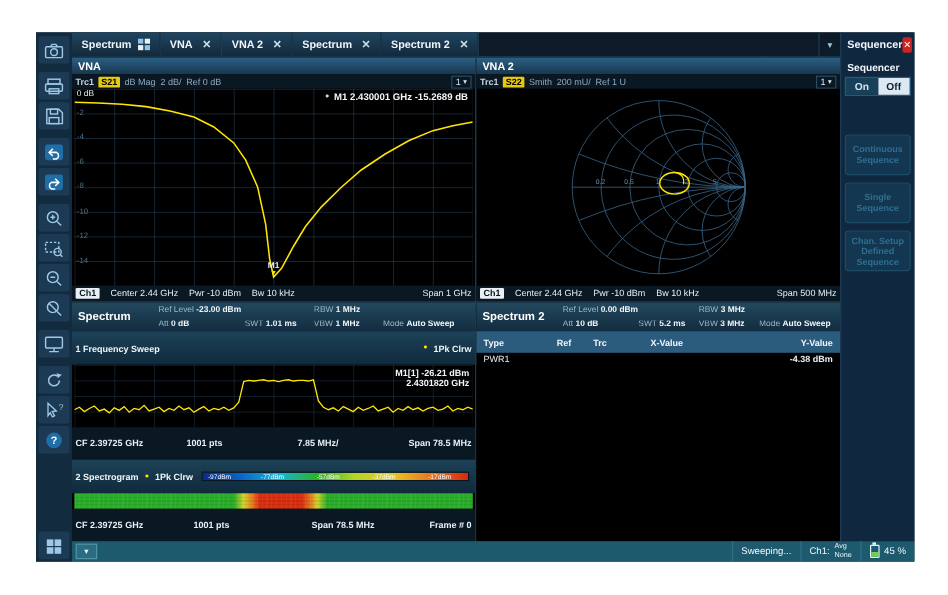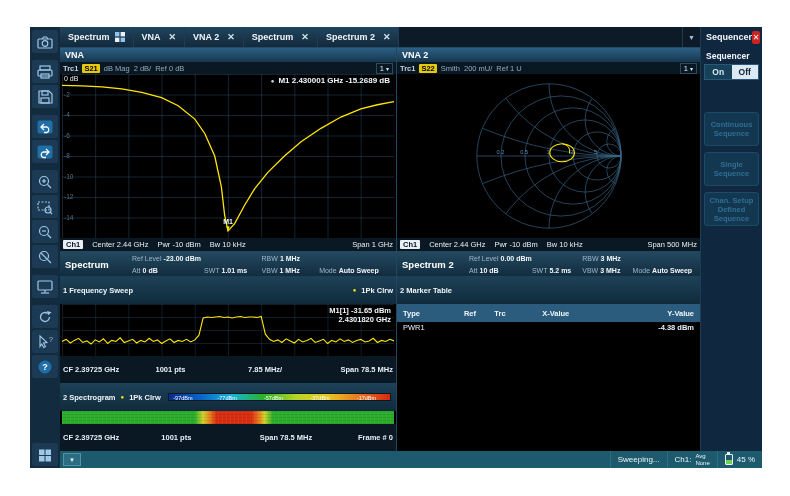--- a/index.html
+++ b/index.html
@@ -393,21 +393,21 @@
         <div class="sub-bar">
           <span>1 Frequency Sweep</span>
           <span style="margin-left:auto" class="dot-y">●</span>
           <span>1Pk Clrw</span>
         </div>
         <div class="spec-chart">
           <svg id="spec-trace" class="trace" preserveAspectRatio="none" viewBox="0 0 100 100" style="position:absolute;inset:0;width:100%;height:100%">
                     <polyline points="0.00,72.00 1.25,68.00 2.50,75.00 3.75,70.00 5.00,66.00 6.25,74.00 7.50,71.00 8.75,77.00 10.00,69.00 11.25,73.00 12.50,67.00 13.75,76.00 15.00,70.00 16.25,72.00 17.50,65.00 18.75,74.00 20.00,71.00 21.25,68.00 22.50,75.00 23.75,70.00 25.00,73.00 26.25,66.00 27.50,72.00 28.75,69.00 30.00,76.00 31.25,71.00 32.50,67.00 33.75,74.00 35.00,70.00 36.25,72.00 37.50,68.00 38.75,73.00 40.00,69.00 41.25,60.00 42.50,27.00 43.75,25.00 45.00,26.00 46.25,25.00 47.50,24.00 48.75,26.00 50.00,25.00 51.25,27.00 52.50,25.00 53.75,24.00 55.00,26.00 56.25,25.00 57.50,25.00 58.75,26.00 60.00,24.00 61.25,58.00 62.50,68.00 63.75,72.00 65.00,69.00 66.25,74.00 67.50,67.00 68.75,71.00 70.00,75.00 71.25,68.00 72.50,73.00 73.75,70.00 75.00,66.00 76.25,74.00 77.50,71.00 78.75,68.00 80.00,76.00 81.25,70.00 82.50,73.00 83.75,67.00 85.00,72.00 86.25,69.00 87.50,74.00 88.75,70.00 90.00,68.00 91.25,73.00 92.50,71.00 93.75,66.00 95.00,74.00 96.25,70.00 97.50,72.00 98.75,68.00 100.00,71.00" fill="none" stroke="#ffe600" stroke-width="1.1" vector-effect="non-scaling-stroke"></polyline>
                   </svg>
           <div class="spec-marker">
-            <div><span>M1[1]</span> <span>-31.65 dBm</span></div>
+            <div><span>M1[1]</span> <span>-26.21 dBm</span></div>
             <div>2.4301820 GHz</div>
           </div>
         </div>
         <div class="spec-foot">
           <span>CF 2.39725 GHz</span>
           <span>1001 pts</span>
           <span>7.85 MHz/</span>
           <span>Span 78.5 MHz</span>
         </div>
         <div class="sub-bar">
@@ -438,23 +438,20 @@
             <div class="cell"><span class="hl">Ref Level</span><span class="hv">0.00 dBm</span></div>
             <div class="cell"></div>
             <div class="cell"><span class="hl">RBW</span><span class="hv">3 MHz</span></div>
             <div class="cell"></div>
             <div class="cell"><span class="hl">Att</span><span class="hv">10 dB</span></div>
             <div class="cell"><span class="hl">SWT</span><span class="hv">5.2 ms</span></div>
             <div class="cell"><span class="hl">VBW</span><span class="hv">3 MHz</span></div>
             <div class="cell"><span class="hl">Mode</span><span class="hv">Auto Sweep</span></div>
           </div>
         </div>
-        <div class="sub-bar">
-          <span>2 Marker Table</span>
-        </div>
         <div class="mtable">
           <div class="mt-head">
             <span class="c-type">Type</span>
             <span class="c-ref">Ref</span>
             <span class="c-trc">Trc</span>
             <span class="c-x">X-Value</span>
             <span class="c-y">Y-Value</span>
           </div>
           <div class="mt-row">
             <span class="c-type">PWR1</span>

